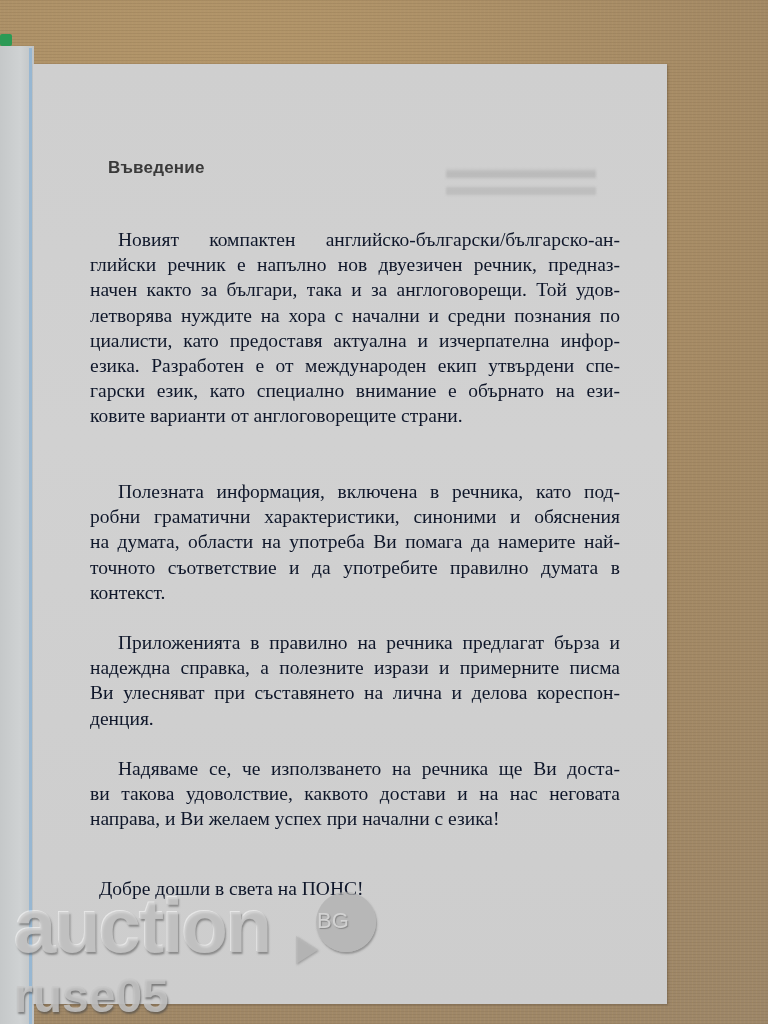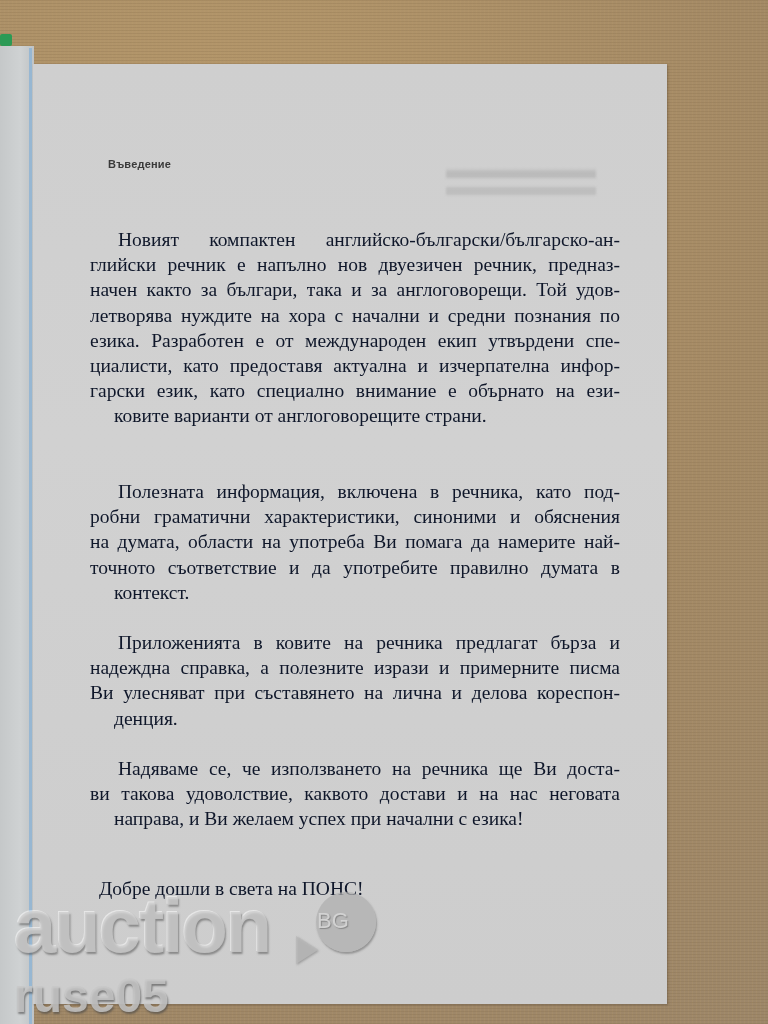--- a/index.html
+++ b/index.html
@@ -63,21 +63,21 @@
         linear-gradient(180deg, transparent 0px, rgba(150,150,150,0.35) 4px, rgba(150,150,150,0.35) 9px, transparent 11px, transparent 18px, rgba(150,150,150,0.3) 20px, rgba(150,150,150,0.3) 26px, transparent 28px);
       filter: blur(1px);
     }
     .heading {
       position: absolute;
       left: 108px;
       top: 158px;
       margin: 0;
       font-family: "Liberation Sans", sans-serif;
       font-weight: bold;
-      font-size: 11px;
+      font-size: 17px;
       color: #3a3a3a;
       letter-spacing: 0.2px;
     }
     .text-block {
       position: absolute;
       left: 90px;
       width: 530px;
       color: #0f172a;
       font-size: 19.5px;
       line-height: 25.2px;
@@ -86,21 +86,20 @@
       display: block;
       white-space: nowrap;
       text-align: justify;
       text-align-last: justify;
     }
     .text-block .line.first {
       padding-left: 28px;
     }
     .text-block .line.last {
       text-align-last: left;
-      margin-left: 24px;
     }
     .closing {
       position: absolute;
       left: 99px;
       top: 878px;
       font-size: 19.5px;
       color: #0f172a;
       white-space: nowrap;
     }
     .watermark {
@@ -175,36 +174,36 @@
 <div class="page"></div>
 <div class="show-through"></div>
 
 <h1 class="heading">Въведение</h1>
 
 <div class="text-block" style="top:227px;">
   <span class="line first">Новият компактен английско-български/българско-ан-</span>
   <span class="line">глийски речник е напълно нов двуезичен речник, предназ-</span>
   <span class="line">начен както за българи, така и за англоговорещи. Той удов-</span>
   <span class="line">летворява нуждите на хора с начални и средни познания по</span>
+  <span class="line">циалисти, като предоставя актуална и изчерпателна инфор-</span>
   <span class="line">езика. Разработен е от международен екип утвърдени спе-</span>
-  <span class="line">циалисти, като предоставя актуална и изчерпателна инфор-</span>
   <span class="line">гарски език, като специално внимание е обърнато на ези-</span>
   <span class="line last">ковите варианти от англоговорещите страни.</span>
 </div>
 
 <div class="text-block" style="top:479px;">
   <span class="line first">Полезната информация, включена в речника, като под-</span>
   <span class="line">робни граматични характеристики, синоними и обяснения</span>
   <span class="line">на думата, области на употреба Ви помага да намерите най-</span>
   <span class="line">точното съответствие и да употребите правилно думата в</span>
   <span class="line last">контекст.</span>
 </div>
 
 <div class="text-block" style="top:630px;">
-  <span class="line first">Приложенията в ковите на речника предлагат бърза и</span>
+  <span class="line first">Приложенията в правилно на речника предлагат бърза и</span>
   <span class="line">надеждна справка, а полезните изрази и примерните писма</span>
   <span class="line">Ви улесняват при съставянето на лична и делова кореспон-</span>
   <span class="line last">денция.</span>
 </div>
 
 <div class="text-block" style="top:756px;">
   <span class="line first">Надяваме се, че използването на речника ще Ви доста-</span>
   <span class="line">ви такова удоволствие, каквото достави и на нас неговата</span>
   <span class="line last">направа, и Ви желаем успех при начални с езика!</span>
 </div>

